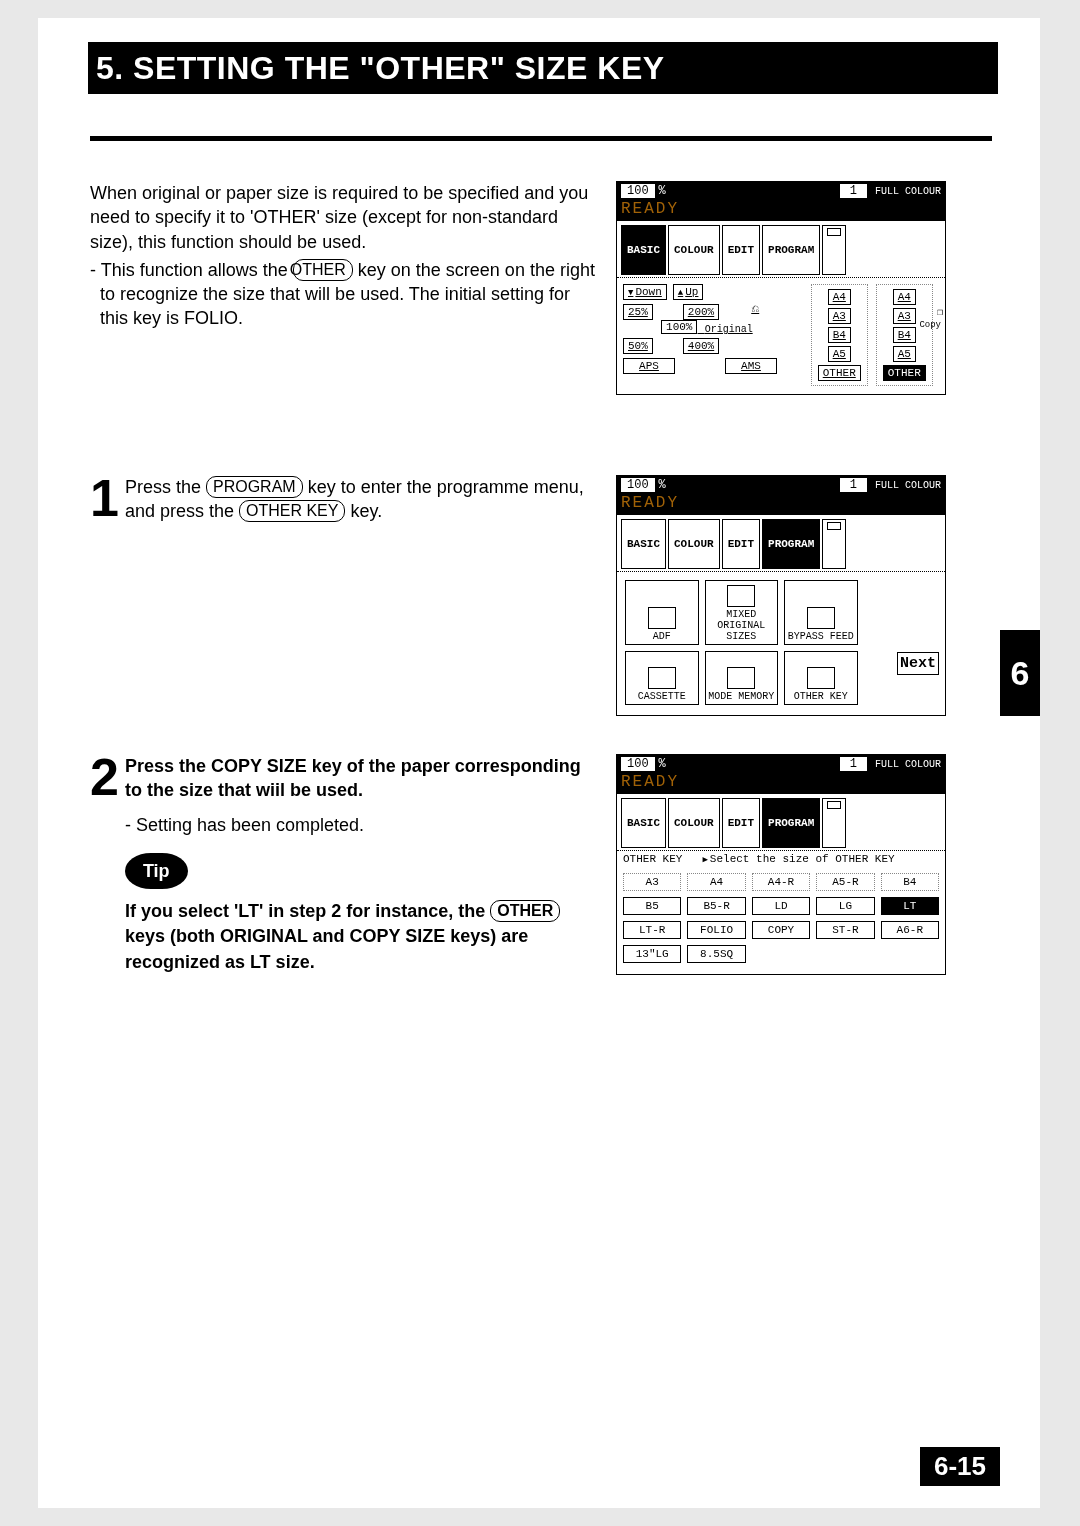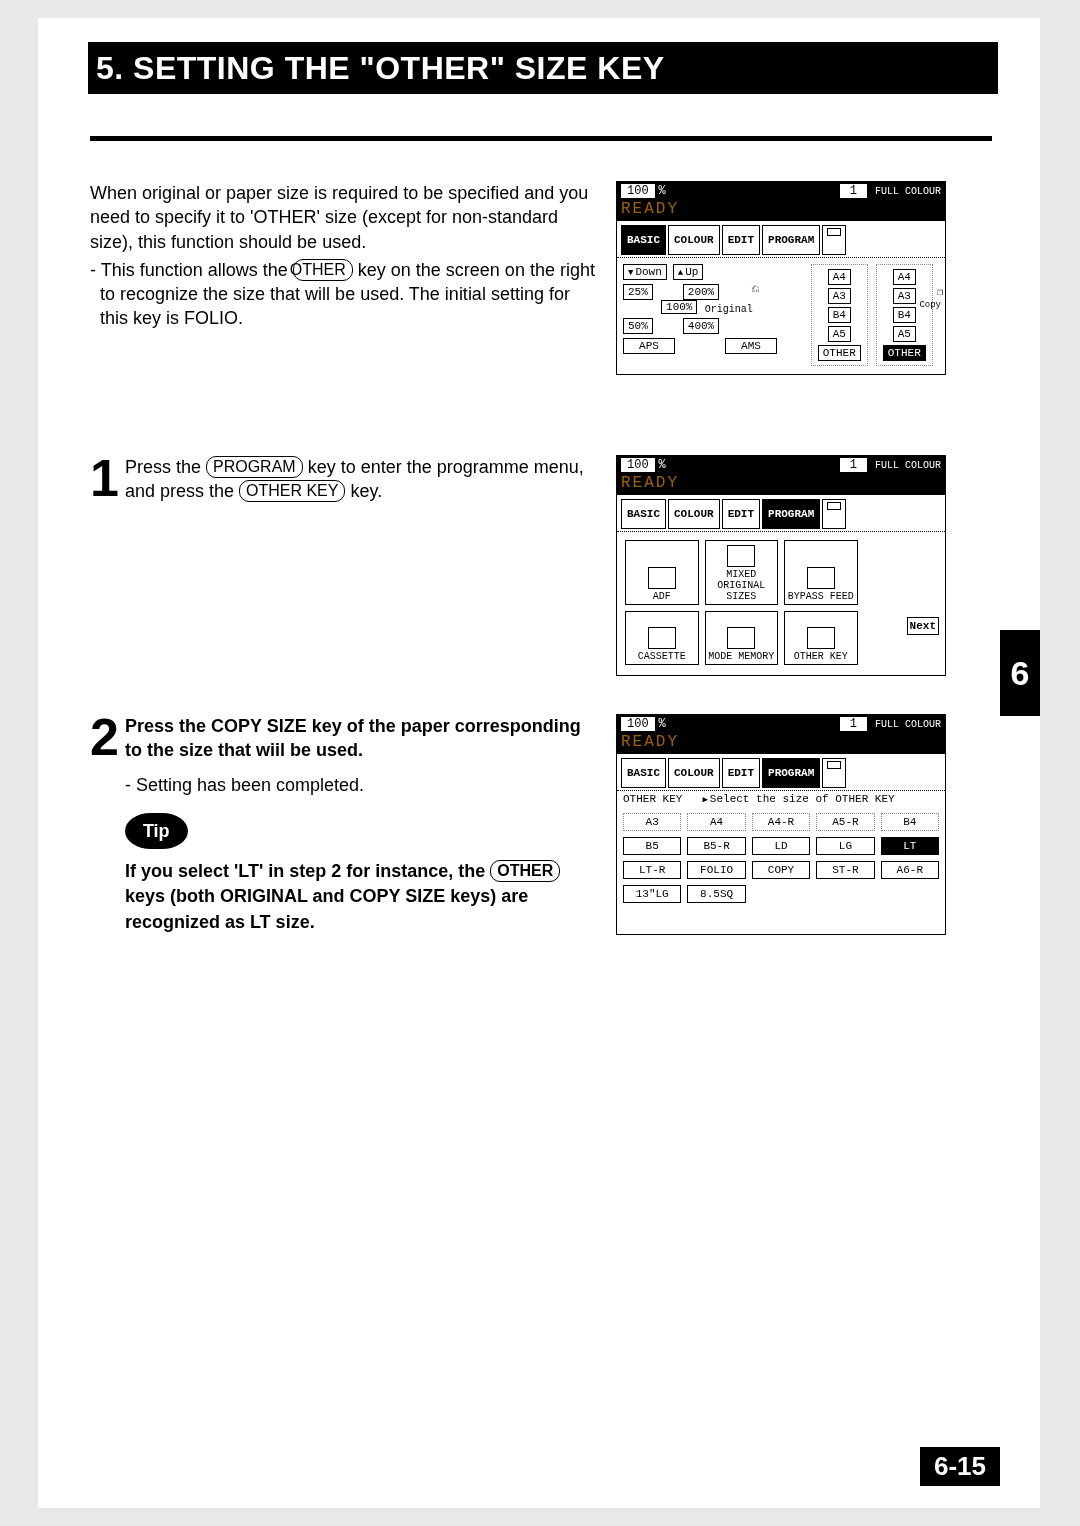--- a/index.html
+++ b/index.html
@@ -74,29 +74,29 @@
   .scr-header .fc { font-size: 10px; }
   .scr-header .one { background:#fff; color:#000; padding:0 10px; margin-right:8px; }
   .ready {
     background:#000; color:#a16207; padding: 0 4px 3px 4px; font-size: 16px; letter-spacing: 2px;
   }
   .tabs {
     display:flex; gap:2px; padding:4px 4px 2px 4px; flex-wrap: wrap;
     border-bottom: 1px dotted #000;
   }
   .tab {
-    border:1px solid #000; padding:8px 5px; font-size:11px; font-weight:bold;
+    border:1px solid #000; padding:18px 5px; font-size:11px; font-weight:bold;
   }
   .tab.active { background:#000; color:#fff; }
   .tab.icon { padding:1px 4px; }
   .mini-icon { display:inline-block; width:14px; height:8px; border:1px solid #000; }
   .scr-body { padding: 6px 6px 8px 6px; }
 
   
-  .s1-body { display:flex; gap:20px; }
+  .s1-body { display:flex; gap:20px;text-decoration:underline; }
   .s1-left { width: 170px; }
   .s1-right { width: 130px; }
   .sbtn { border:1px solid #000; padding:1px 4px; font-size:11px; display:inline-block; background:#fff; text-align:center;}
   .sbtn.inv { background:#000; color:#fff; }
   .s1-row { display:flex; gap:6px; margin-bottom:4px; }
   .s1-left .pct-row { display:flex; gap:30px; margin-bottom:4px; }
   .s1-mid {
     display:inline-block; border:1px solid #000; padding:0 4px; font-size:11px; position:relative; top:-2px;
   }
   .size-col {
@@ -136,21 +136,21 @@
   }
   .s2-cell {
     border:1px solid #000; padding:4px 2px 2px 2px; text-align:center; font-size:10px;
     display:flex; flex-direction:column; align-items:center; gap:2px;
     min-height:54px; justify-content:flex-end;
   }
   .s2-cell .ic { width:28px; height:22px; border:1px solid #000; }
   .s2-cell.dotted { border:1px dotted #888; }
   .next-btn {
     position:absolute; right:6px; bottom:40px;
-    border:1px solid #000; padding:2px 2px; font-size:11px; font-weight:bold;
+    border:1px solid #000; padding:2px 2px; font-size:15px; font-weight:bold;
   }
   .s2-wrap { position:relative; }
 
   
   .s3-sub { font-size:11px; padding:2px 6px; display:flex; gap:20px; }
   .s3-sub .sel::before { content:"▶"; font-size:9px; margin-right:2px;}
   .s3-grid {
     display:grid; grid-template-columns: repeat(5, 1fr); gap:6px; padding:6px;
   }
   .s3-btn { border:1px solid #000; padding:2px 3px; font-size:11px; text-align:center; }

